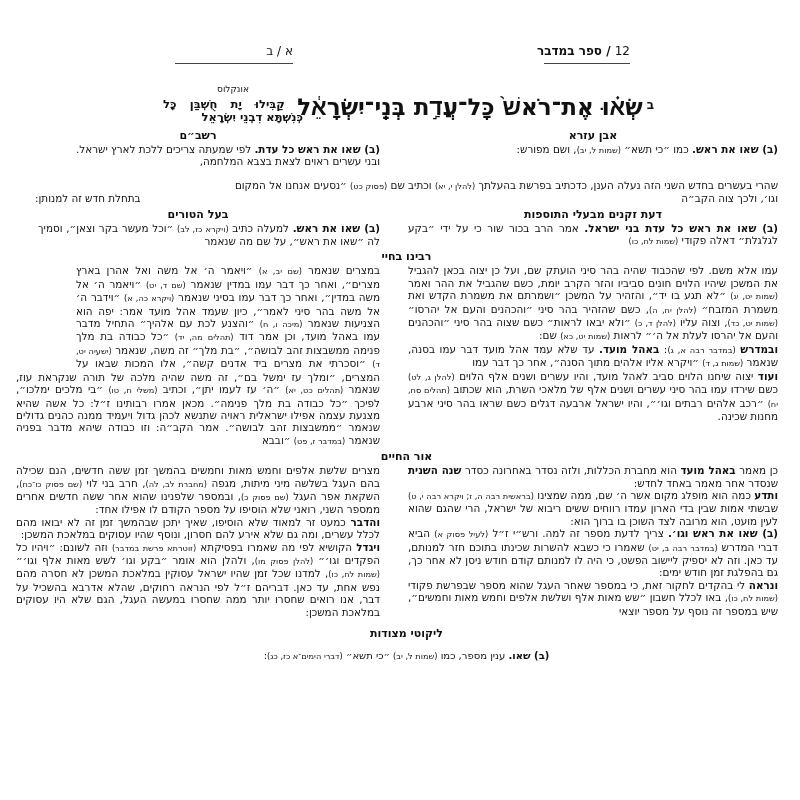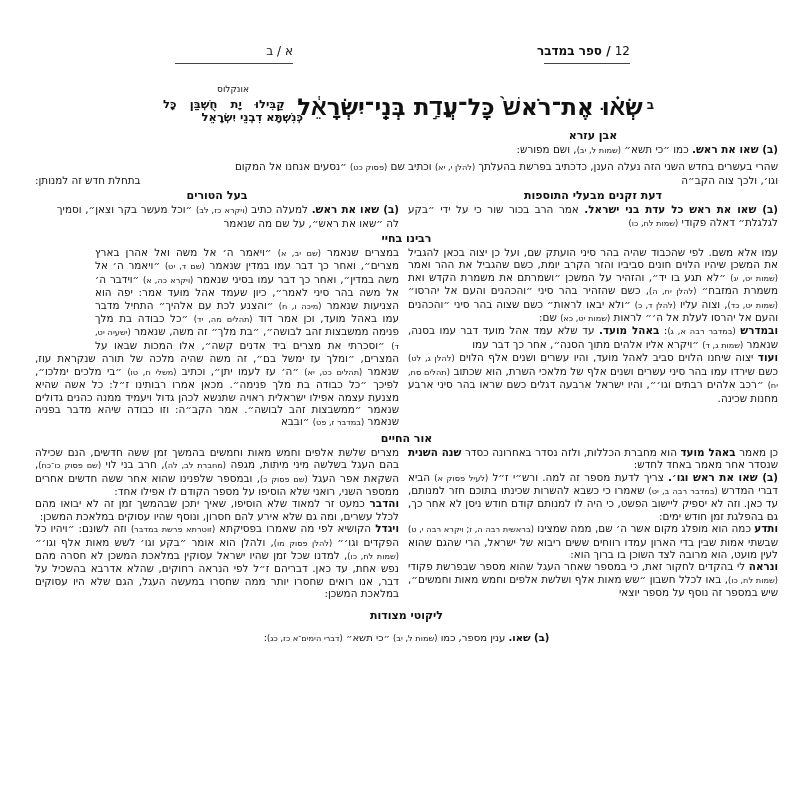--- a/index.html
+++ b/index.html
@@ -19,32 +19,32 @@
   .verse-line{position:absolute;right:146px;top:12px;font-size:23px;font-weight:bold;white-space:nowrap;}
   .verse-line .vnum{font-size:12px;font-weight:bold;vertical-align:6px;margin-left:4px;}
   .onkelos{position:absolute;left:163px;top:2px;width:140px;}
   .onk-title{font-size:9px;font-weight:normal;text-align:center;margin-bottom:2px;}
   .onk-text{font-size:11.5px;font-weight:bold;line-height:13px;text-align:justify;}
   .onk-text .vnum{font-size:8px;vertical-align:3px;}
   
   .content{position:absolute;top:126px;right:22px;left:35px;}
   .sec-head{font-size:11px;font-weight:bold;text-align:center;line-height:13px;margin:3px 0 1px 0;}
   .cols{display:flex;gap:9px;align-items:flex-start;}
-  .col-r{width:370px;flex:none;}
+  .col-r{width:370px;flex:none;margin-left:19px;}
   .col-l{width:364px;flex:none;}
   .txt{font-size:10.4px;line-height:12.4px;text-align:justify;}
   .txt p{margin:0;}
   .lead{font-weight:bold;}
   .cite{font-size:8.2px;}
   .indent-rashbam{margin-left:60px;}
   .indent-tur{margin-left:22px;}
   .split-line{display:flex;justify-content:space-between;font-size:10.4px;line-height:12.4px;}
   .notch{float:left;width:60px;height:97px;}
   .likutei-line{text-align:center;font-size:10px;margin-top:1px;}
-  .full{margin-top:4px;}
+  .full{margin-top:11px;}
 </style>
 </head>
 <body>
 
 <div class="page">
 
   <div class="running-head">
     <span class="rh-item rh-left">א / ב</span>
     <span class="rh-item rh-right"><span class="pgnum">12</span><span> / </span><span>ספר במדבר</span></span>
   </div>
@@ -61,20 +61,26 @@
     </div>
   </div>
 
   <div class="content">
 
     <div class="cols">
       <div class="col-r">
         <div class="sec-head">אבן עזרא</div>
         <div class="txt">
             <p><span class="lead">(ב) שאו את ראש.</span><span> כמו ״כי תשא״ <span class="cite">(שמות ל, יב)</span>, ושם מפורש:</span></p>
+          </div>
+      </div>
+      <div class="col-l">
+        <div class="sec-head">רשב״ם</div>
+        <div class="txt indent-rashbam">
+            <p><span class="lead">(ב) שאו את ראש כל עדת.</span><span> לפי שמעתה צריכים ללכת לארץ ישראל. ובני עשרים ראוים לצאת בצבא המלחמה,</span></p>
           </div>
       </div>
     </div>
 
     <div class="full">
       <div class="txt">
           <p><span>שהרי בעשרים בחדש השני הזה נעלה הענן, כדכתיב בפרשת בהעלתך <span class="cite">(להלן י, יא)</span> וכתיב שם <span class="cite">(פסוק כט)</span> ״נסעים אנחנו אל המקום</span></p>
         </div>
       <div class="split-line">
         <span>וגו׳, ולכך צוה הקב״ה</span>
@@ -109,22 +115,22 @@
         <div>
             <p><span>במצרים שנאמר <span class="cite">(שם יב, א)</span> ״ויאמר ה׳ אל משה ואל אהרן בארץ מצרים״, ואחר כך דבר עמו במדין שנאמר <span class="cite">(שם ד, יט)</span> ״ויאמר ה׳ אל משה במדין״, ואחר כך דבר עמו בסיני שנאמר <span class="cite">(ויקרא כה, א)</span> ״וידבר ה׳ אל משה בהר סיני לאמר״, כיון שעמד אהל מועד אמר: יפה הוא הצניעות שנאמר <span class="cite">(מיכה ו, ח)</span> ״והצנע לכת עם אלהיך״ התחיל מדבר עמו באהל מועד, וכן אמר דוד <span class="cite">(תהלים מה, יד)</span> ״כל כבודה בת מלך פנימה ממשבצות זהב לבושה״, ״בת מלך״ זה משה, שנאמר <span class="cite">(ישעיה יט, ד)</span> ״וסכרתי את מצרים ביד אדנים קשה״, אלו המכות שבאו על המצרים, ״ומלך עז ימשל בם״, זה משה שהיה מלכה של תורה שנקראת עוז, שנאמר <span class="cite">(תהלים כט, יא)</span> ״ה׳ עז לעמו יתן״, וכתיב <span class="cite">(משלי ח, טו)</span> ״בי מלכים ימלכו״, לפיכך ״כל כבודה בת מלך פנימה״. מכאן אמרו רבותינו ז״ל: כל אשה שהיא מצנעת עצמה אפילו ישראלית ראויה שתנשא לכהן גדול ויעמיד ממנה כהנים גדולים שנאמר ״ממשבצות זהב לבושה״. אמר הקב״ה: וזו כבודה שיהא מדבר בפניה שנאמר <span class="cite">(במדבר ז, פט)</span> ״ובבא</span></p>
           </div>
       </div>
     </div>
 
     <div class="sec-head">אור החיים</div>
     <div class="cols">
       <div class="col-r txt">
           <p><span>כן מאמר </span><span class="lead">באהל מועד</span><span> הוא מחברת הכללות, ולזה נסדר באחרונה כסדר </span><span class="lead">שנה השנית</span><span> שנסדר אחר מאמר באחד לחדש:</span></p>
+          <p><span class="lead">ותדע</span><span> כמה הוא מופלג מקום אשר ה׳ שם, ממה שמצינו <span class="cite">(בראשית רבה ה, ז; ויקרא רבה י, ט)</span> שבשתי אמות שבין בדי הארון עמדו רווחים ששים ריבוא של ישראל, הרי שהגם שהוא לעין מועט, הוא מרובה לצד השוכן בו ברוך הוא:</span></p>
           <p><span class="lead">(ב) שאו את ראש וגו׳.</span><span> צריך לדעת מספר זה למה. ורש״י ז״ל <span class="cite">(לעיל פסוק א)</span> הביא דברי המדרש <span class="cite">(במדבר רבה ב, יט)</span> שאמרו כי כשבא להשרות שכינתו בתוכם חזר למנותם, עד כאן. וזה לא יספיק ליישוב הפשט, כי היה לו למנותם קודם חודש ניסן לא אחר כך, גם בהפלגת זמן חודש ימים:</span></p>
-          <p><span class="lead">ותדע</span><span> כמה הוא מופלג מקום אשר ה׳ שם, ממה שמצינו <span class="cite">(בראשית רבה ה, ז; ויקרא רבה י, ט)</span> שבשתי אמות שבין בדי הארון עמדו רווחים ששים ריבוא של ישראל, הרי שהגם שהוא לעין מועט, הוא מרובה לצד השוכן בו ברוך הוא:</span></p>
           <p><span class="lead">ונראה</span><span> לי בהקדים לחקור זאת, כי במספר שאחר העגל שהוא מספר שבפרשת פקודי <span class="cite">(שמות לח, כו)</span>, באו לכלל חשבון ״שש מאות אלף ושלשת אלפים וחמש מאות וחמשים״, שיש במספר זה נוסף על מספר יוצאי</span></p>
         </div>
       <div class="col-l txt">
           <p><span>מצרים שלשת אלפים וחמש מאות וחמשים בהמשך זמן ששה חדשים, הנם שכילה בהם העגל בשלשה מיני מיתות, מגפה <span class="cite">(מחברת לב, לה)</span>, חרב בני לוי <span class="cite">(שם פסוק כו־כח)</span>, השקאת אפר העגל <span class="cite">(שם פסוק כ)</span>, ובמספר שלפנינו שהוא אחר ששה חדשים אחרים ממספר השני, רואני שלא הוסיפו על מספר הקודם לו אפילו אחד:</span></p>
           <p><span class="lead">והדבר</span><span> כמעט זר למאוד שלא הוסיפו, שאיך יתכן שבהמשך זמן זה לא יבואו מהם לכלל עשרים, ומה גם שלא אירע להם חסרון, ונוסף שהיו עסוקים במלאכת המשכן:</span></p>
           <p><span class="lead">ויגדל</span><span> הקושיא לפי מה שאמרו בפסיקתא <span class="cite">(זוטרתא פרשת במדבר)</span> וזה לשונם: ״ויהיו כל הפקדים וגו׳״ <span class="cite">(להלן פסוק מו)</span>, ולהלן הוא אומר ״בקע וגו׳ לשש מאות אלף וגו׳״ <span class="cite">(שמות לח, כו)</span>, למדנו שכל זמן שהיו ישראל עסוקין במלאכת המשכן לא חסרה מהם נפש אחת, עד כאן. דבריהם ז״ל לפי הנראה רחוקים, שהלא אדרבא בהשכיל על דבר, אנו רואים שחסרו יותר ממה שחסרו במעשה העגל, הגם שלא היו עסוקים במלאכת המשכן:</span></p>
         </div>
     </div>
 
     <div class="sec-head" style="margin-top:9px">ליקוטי מצודות</div>

